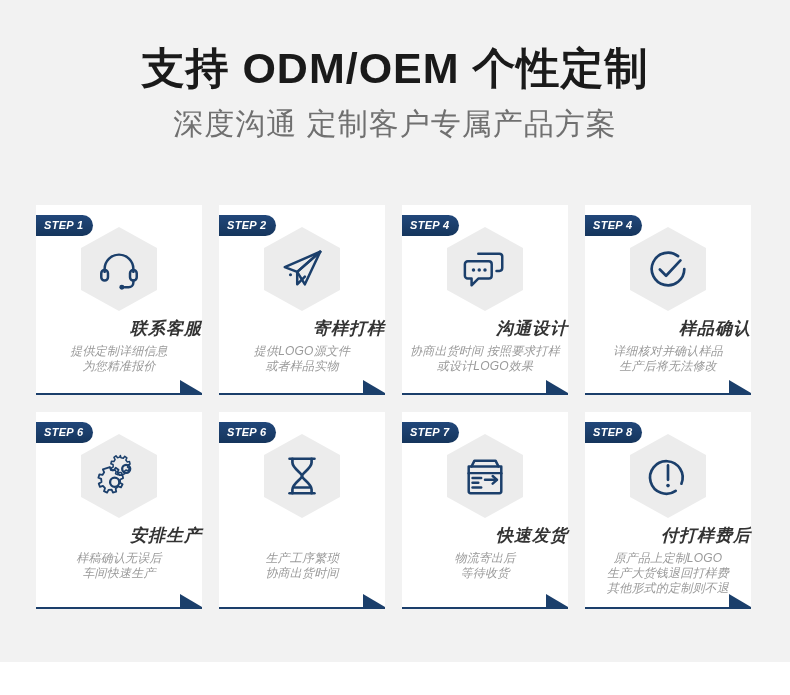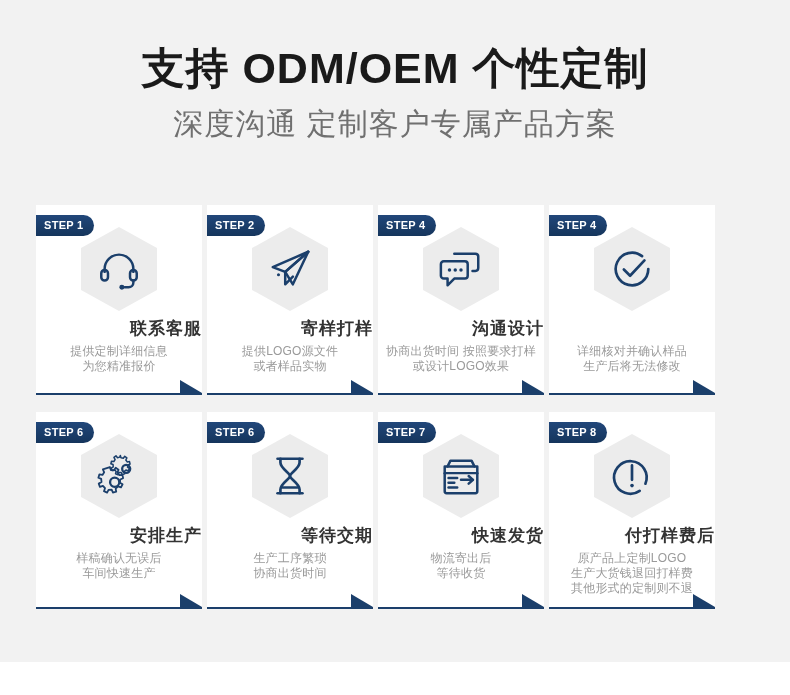--- a/index.html
+++ b/index.html
@@ -62,21 +62,22 @@
   }
 
   
   .grid {
     position: absolute;
     left: 36px;
     top: 205px;
     width: 718px;
     display: flex;
     flex-wrap: wrap;
-    gap: 17px 5px;
+    gap: 17px 17px;
+    font-style: italic;
   }
 
   .card {
     position: relative;
     width: 166px;
     height: 190px;
     background: #ffffff;
     flex: 0 0 166px;
     overflow: visible;
   }
@@ -254,20 +255,21 @@
     <div class="step-badge">STEP 4</div>
     <div class="hex-wrap">
       <div class="hex"></div>
       <span class="hex-icon">
             <svg viewBox="0 0 48 48" fill="none" stroke="#1b3f6b" stroke-width="2.8" stroke-linecap="round" stroke-linejoin="round">
       <path d="M41 24a17 17 0 1 1-6.5-13.4"></path>
       <path d="M15.5 24.5 22 31l15-16"></path>
     </svg>
           </span>
     </div>
+    <div class="card-title">样品确认</div>
     <div class="card-desc">详细核对并确认样品
 生产后将无法修改</div>
     <div class="card-rule"></div>
     <div class="card-arrow"></div>
   </div>
       <div class="card tall">
     <div class="step-badge">STEP 6</div>
     <div class="hex-wrap">
       <div class="hex"></div>
       <span class="hex-icon">
@@ -292,21 +294,20 @@
       <span class="hex-icon">
             <svg viewBox="0 0 48 48" fill="none" stroke="#1b3f6b" stroke-width="2.8" stroke-linecap="round" stroke-linejoin="round">
       <path d="M11 6h26"></path>
       <path d="M11 42h26"></path>
       <path d="M14 6v4c0 6 10 11 10 14s-10 8-10 14v4"></path>
       <path d="M34 6v4c0 6-10 11-10 14s10 8 10 14v4"></path>
       <path d="M16 36h16"></path>
     </svg>
           </span>
     </div>
-    <div class="card-title">等待交期</div>
     <div class="card-desc">生产工序繁琐
 协商出货时间</div>
     <div class="card-rule"></div>
     <div class="card-arrow"></div>
   </div>
       <div class="card tall">
     <div class="step-badge">STEP 7</div>
     <div class="hex-wrap">
       <div class="hex"></div>
       <span class="hex-icon">

